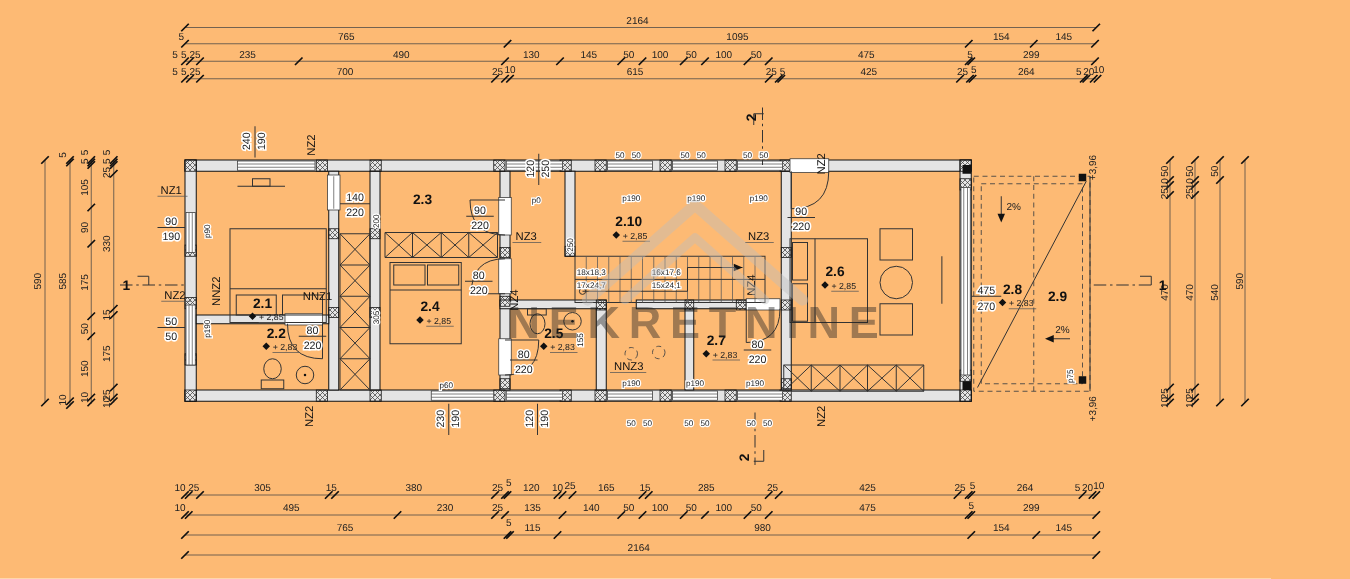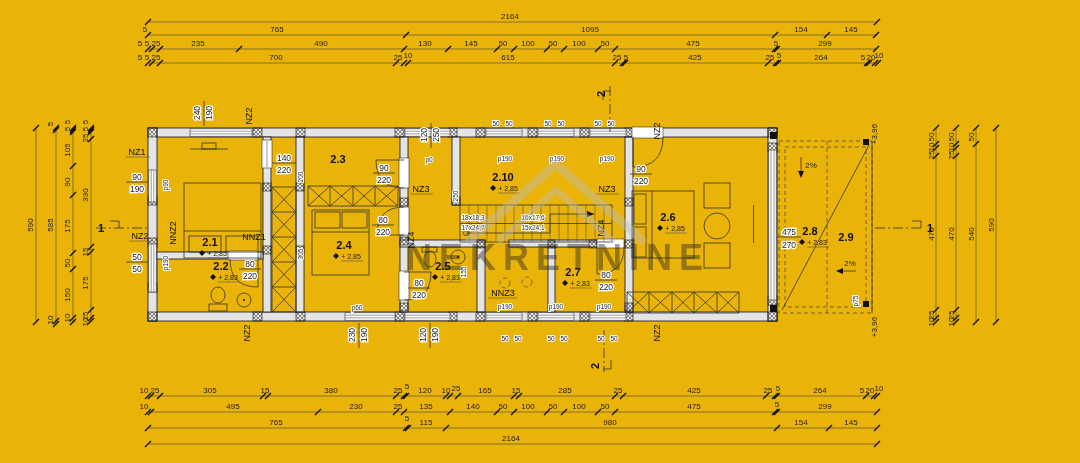--- a/index.html
+++ b/index.html
@@ -1,16 +1,16 @@
 <!DOCTYPE html>
 <html><head>
 <meta charset="utf-8">
 <style>
   html,body{margin:0;padding:0;background:#fff;}
-  .stage{position:relative;width:1080px;height:463px;background:#eab308;overflow:hidden;}
+  .stage{position:relative;width:1080px;height:463px;background:#fdba74;overflow:hidden;}
   svg{font-family:"Liberation Sans",sans-serif;}
   text{text-anchor:middle;fill:#222;}
   .d{font-size:8px;}
   .rm{font-size:11px;font-weight:bold;fill:#111;}
   .lv{font-size:7px;}
   .wl{font-size:9px;fill:#111;}
   .fr{font-size:8.5px;paint-order:stroke;stroke:#fff;stroke-width:2.5px;}
   .st{font-size:6.5px;paint-order:stroke;stroke:#fff;stroke-width:2px;}
   .ln{stroke:#333;stroke-width:.8;fill:none;}
   .thin{stroke:#555;stroke-width:.6;fill:none;}

